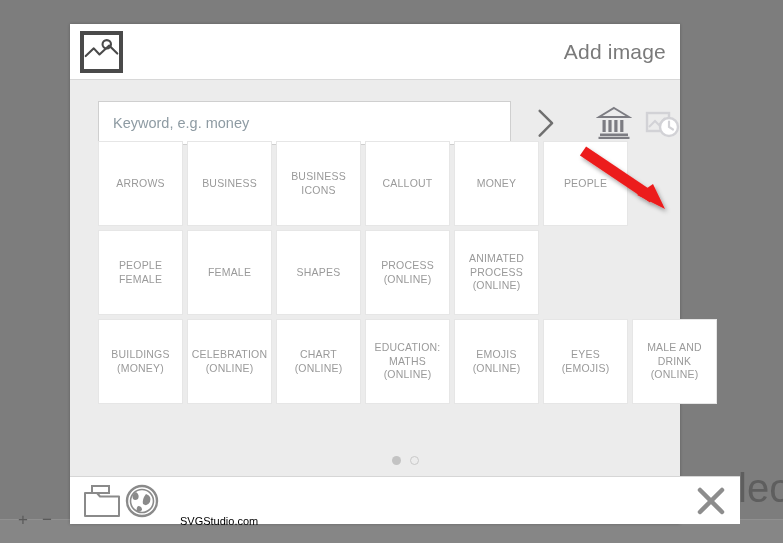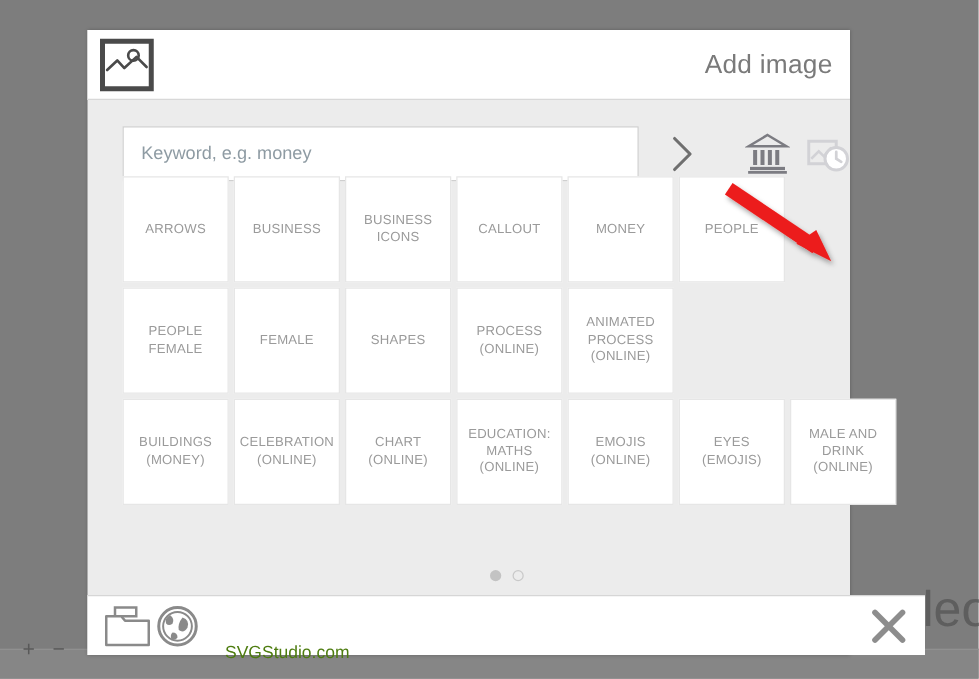--- a/index.html
+++ b/index.html
@@ -197,22 +197,22 @@
     background: #ffffff;
     border-top: 1px solid #d6d6d6;
     display: flex;
     align-items: center;
     padding: 0 14px 0 12px;
     box-sizing: border-box;
   }
   .footer-icon { width: 40px; height: 38px; display: block; }
   .footer-link {
     margin-left: 18px;
-    color: #4d7c0f;
-    font-size: 14px;
+    color: #000000;
+    font-size: 11px;
     text-decoration: none;
     margin-top: 40px;
   }
   .close-x {
     margin-left: auto;
     width: 30px;
     height: 30px;
     display: block;
   }
 

